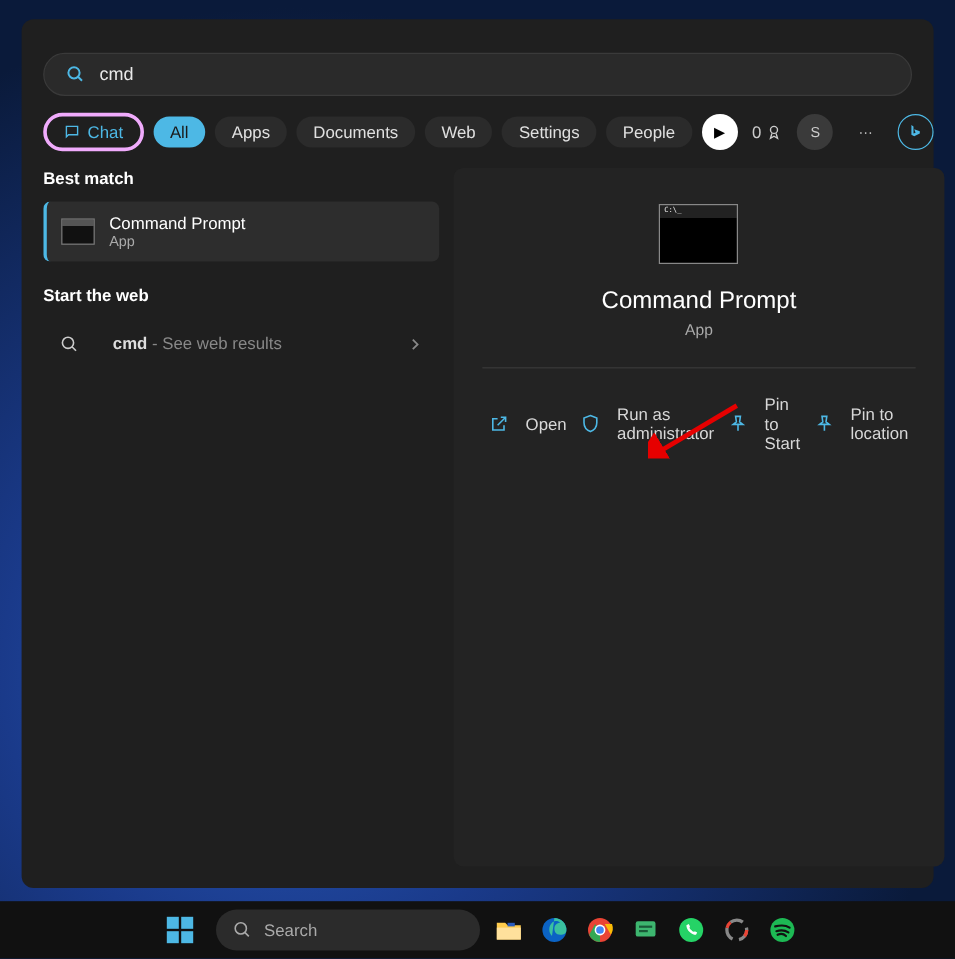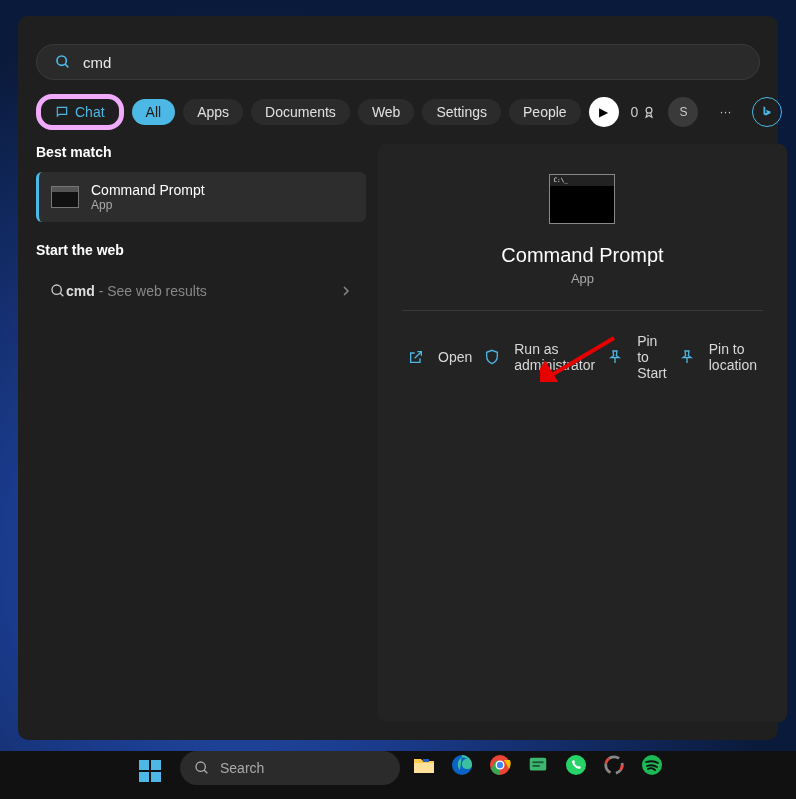--- a/index.html
+++ b/index.html
@@ -45,21 +45,21 @@
   }
   .pill {
     padding: 5px 14px;
     border-radius: 16px;
     font-size: 14px;
     color: #e0e0e0;
     background: #2b2b2b;
     cursor: pointer;
     display: flex; align-items: center; gap: 6px;
   }
-  .pill.chat { border: 5px solid #f0abfc; color: #4db8e5; background: transparent; }
+  .pill.chat { border: 3px solid #f0abfc; color: #4db8e5; background: transparent; }
   .pill.active { background: #4db8e5; color: #1a1a1a; justify-content: flex-end; }
   .filter-right { margin-left: auto; display: flex; align-items: center; gap: 12px; }
   .round-icon {
     width: 30px; height: 30px; border-radius: 50%;
     background: #3a3a3a; display: flex; align-items: center; justify-content: center;
     color: #ccc; font-size: 12px; cursor: pointer;
   }
   .points { color: #ccc; font-size: 14px; display: flex; align-items: center; gap: 4px; }
   .medal { width: 14px; height: 14px; }
   .bing-circle { border: 1px solid #4db8e5; background: transparent; }
@@ -83,21 +83,21 @@
     cursor: pointer;
   }
   .result-icon {
     width: 28px; height: 22px;
     background: linear-gradient(#555 0 25%, #111 25% 100%);
     border: 1px solid #777;
   }
   .result-text .title { color: #fff; font-size: 14px; }
   .result-text .sub { color: #aaa; font-size: 12px; }
   .web-item {
-    padding: 12px 14px; display: flex; align-items: center; gap: 0;
+    padding: 12px 14px; display: flex; align-items: center; gap: 28px;
     cursor: pointer; color: #ddd; margin-top: 6px;
   }
   .web-item .chev { margin-left: auto; color: #888; }
   .web-item .q { font-size: 14px; font-weight: 600; }
   .web-item .hint { color: #888; font-size: 14px; }
   .preview-icon {
     width: 66px; height: 50px;
     background: linear-gradient(#222 0 22%, #000 22% 100%);
     border: 1px solid #888;
     margin: 0 auto 20px;
@@ -120,21 +120,21 @@
   .action-icon { width: 16px; height: 16px; flex-shrink: 0; }
   .arrow-annotation {
     position: absolute;
     top: 332px; left: 540px;
     width: 80px; height: 50px;
     pointer-events: none;
   }
   .taskbar {
     position: absolute; bottom: 0; left: 0; right: 0;
     height: 48px; background: #111;
-    display: flex; align-items: flex-start; justify-content: center;
+    display: flex; align-items: center; justify-content: center;
     gap: 10px;
   }
   .start-btn {
     width: 40px; height: 40px; display: flex; align-items: center; justify-content: center;
     border-radius: 4px; cursor: pointer;
   }
   .win-logo {
     width: 22px; height: 22px;
     display: grid; grid-template: 1fr 1fr / 1fr 1fr; gap: 2px;
   }

